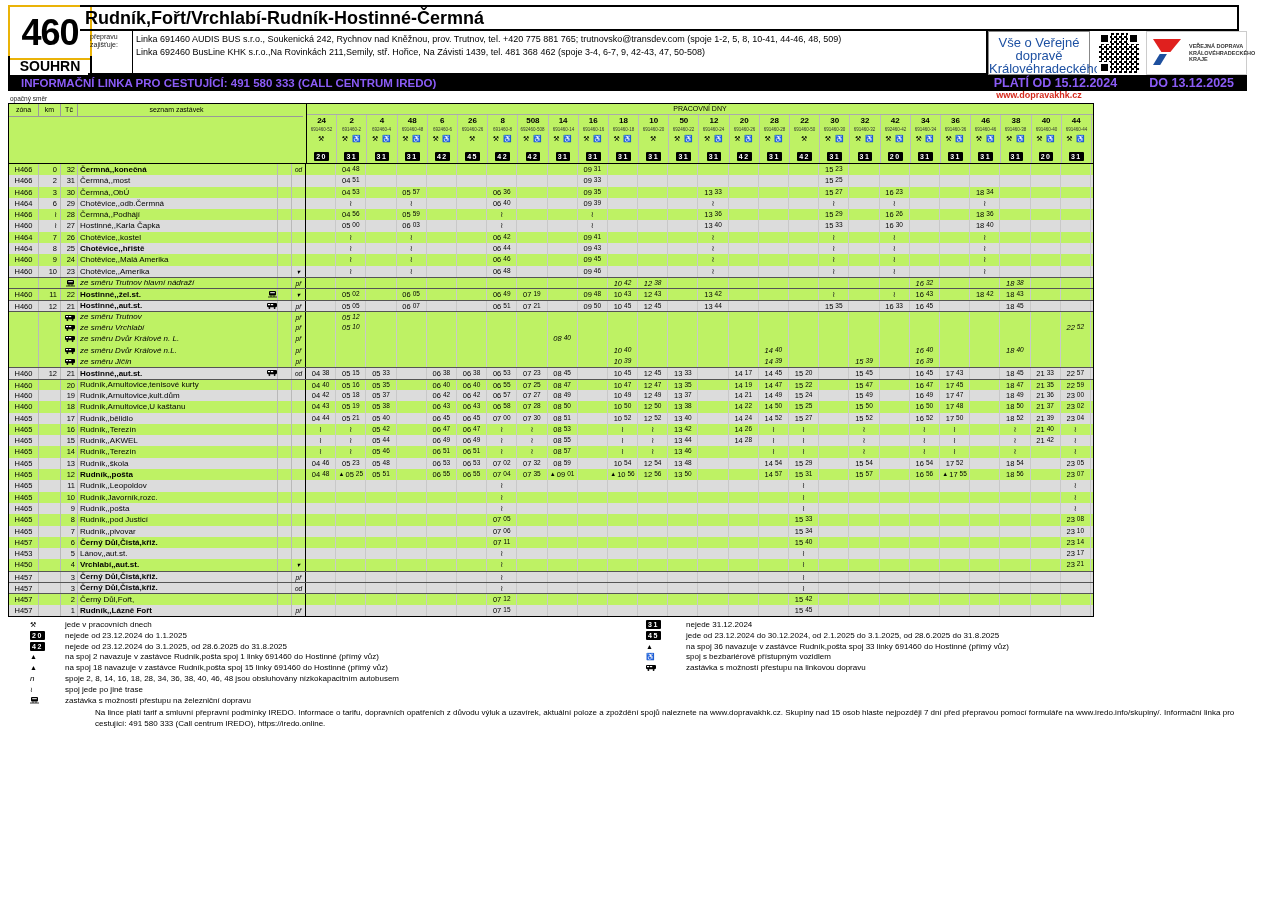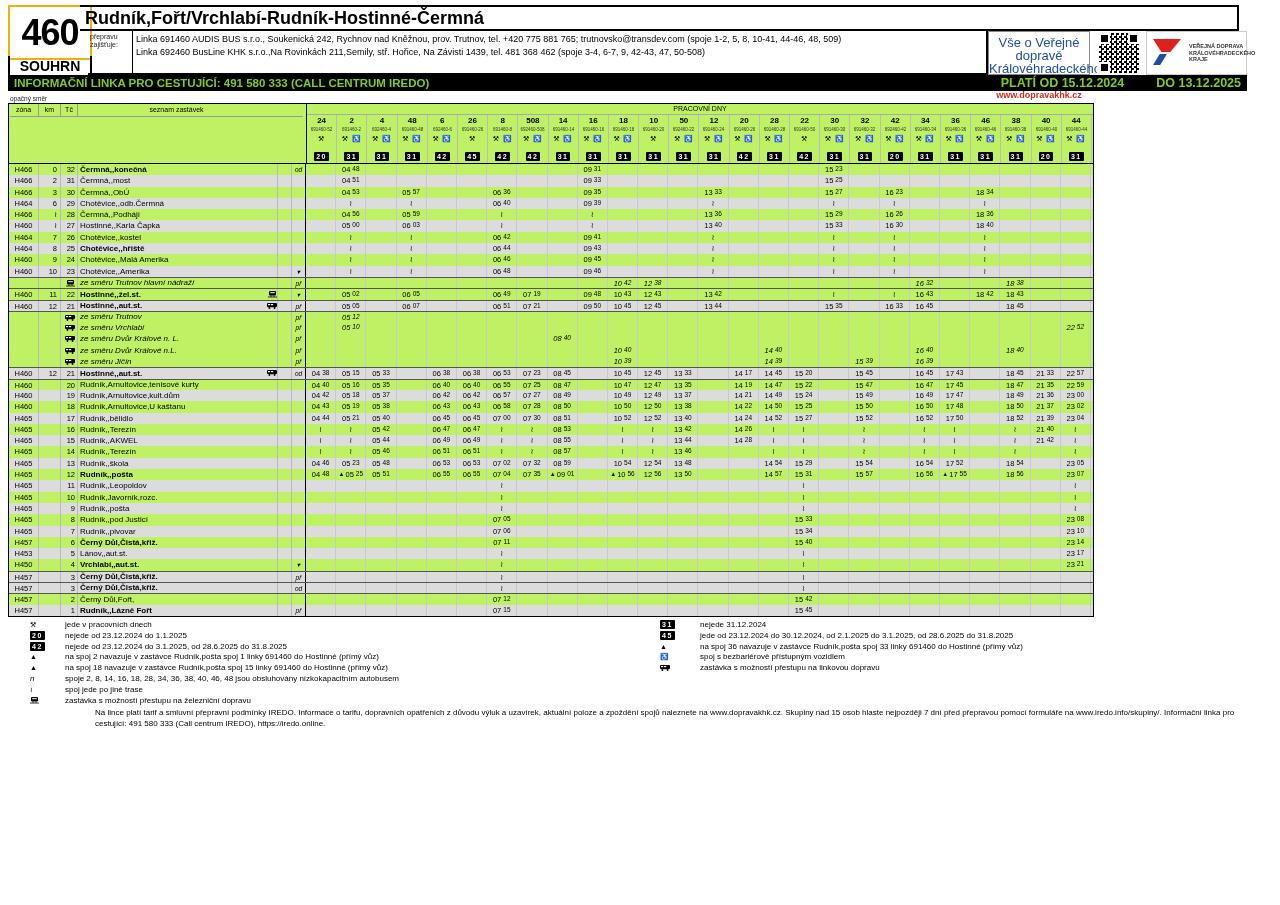--- a/index.html
+++ b/index.html
@@ -16,21 +16,21 @@
   #h-promo .p1{font-size:13px;font-weight:normal;color:#1d50a2;line-height:13px}
   #h-promo .p2{font-size:9px;font-weight:bold;color:#d42b1e;margin-top:2px}
   #h-qr{left:1092px;top:31px;width:54px;height:44px;display:flex;align-items:center;justify-content:center}
   .qr{width:40px;height:40px;position:relative;background:repeating-conic-gradient(#000 0 25%,#fff 0 50%) 0 0/5px 5px;outline:2px solid #fff}
   .qr .f{position:absolute;width:11px;height:11px;background:#000;box-shadow:inset 0 0 0 2px #fff, inset 0 0 0 4px #000}
   #h-logo{left:1146px;top:31px;width:101px;height:44px;display:flex;align-items:center;gap:4px;border:1px solid #ccc;box-sizing:border-box;padding-left:4px}
   .klogo{width:34px;height:34px;position:relative;flex:none}
   .klogo .r{position:absolute;left:2px;top:3px;width:28px;height:13px;background:#e0201e;clip-path:polygon(0 0,100% 0,62% 100%,30% 100%)}
   .klogo .b{position:absolute;left:2px;top:18px;width:24px;height:11px;background:#1d4f9e;clip-path:polygon(28% 0,58% 0,30% 100%,0 100%)}
   #h-logo .ltxt{font-size:5.5px;line-height:6.5px;color:#333;font-weight:bold}
-  #h-bar{left:8px;top:75px;width:1239px;height:16px;background:#000;color:#84cc16;display:flex;align-items:center;box-sizing:border-box;padding:0 6px}
+  #h-bar{left:8px;top:75px;width:1239px;height:16px;background:#000;color:#8b5cf6;display:flex;align-items:center;box-sizing:border-box;padding:0 13px}
   #h-bar .info{font-size:11.5px;font-weight:bold;flex:1}
   #h-bar .val{font-size:12.5px;font-weight:bold;display:flex;gap:32px}
   #opacny{left:10px;top:95px;font-size:6.5px;color:#222}
   
   #tbl{left:8px;top:103px;width:1084px;border:1px solid #000;box-sizing:content-box;background:#bef264}
   .thead{display:flex;border-bottom:1px solid #000}
   .th-left{width:297px;flex:none;border-right:1px solid #000;display:flex}
   .th-left .hc{font-size:7px;text-align:center;padding-top:2px;box-sizing:border-box;border-right:1px solid #999;height:13px;border-bottom:1px solid #999}
   .th-right{flex:1}
   .grp{font-size:7px;text-align:center;height:10px;line-height:10px;border-bottom:1px solid #aaa}
@@ -57,21 +57,21 @@
   .row.it .cn,.row.it .tc{font-style:italic}
   .mm{font-size:6.5px;margin-left:2px;position:relative;top:-1px}
   .sq{font-size:8px;color:#222}
   .tri{font-size:6px;position:relative;top:-1px;margin-right:1px}
   .icn{display:inline-block;vertical-align:middle}
   
   #legend{left:0;top:620px;width:1280px;height:180px}
   .lrow{display:flex;height:10.8px;line-height:10.8px;font-size:8px}
   .lsym{width:65px;flex:none;padding-left:30px;box-sizing:border-box}
   .lcolL{position:absolute;left:0;top:0;width:640px}
-  .lcolR{position:absolute;left:630px;top:0;width:640px}
+  .lcolR{position:absolute;left:616px;top:0;width:640px}
   .lcolR .lsym{padding-left:30px;width:70px}
   #note{position:absolute;left:95px;top:88px;width:1160px;font-size:8px;line-height:10.5px}
 </style>
 </head>
 <body>
 
 <div class="abs" id="h-line">460</div>
 <div class="abs" id="h-souhrn">SOUHRN</div>
 <div class="abs" id="h-title">Rudník,Fořt/Vrchlabí-Rudník-Hostinné-Čermná</div>
 <div class="abs" id="h-op">

